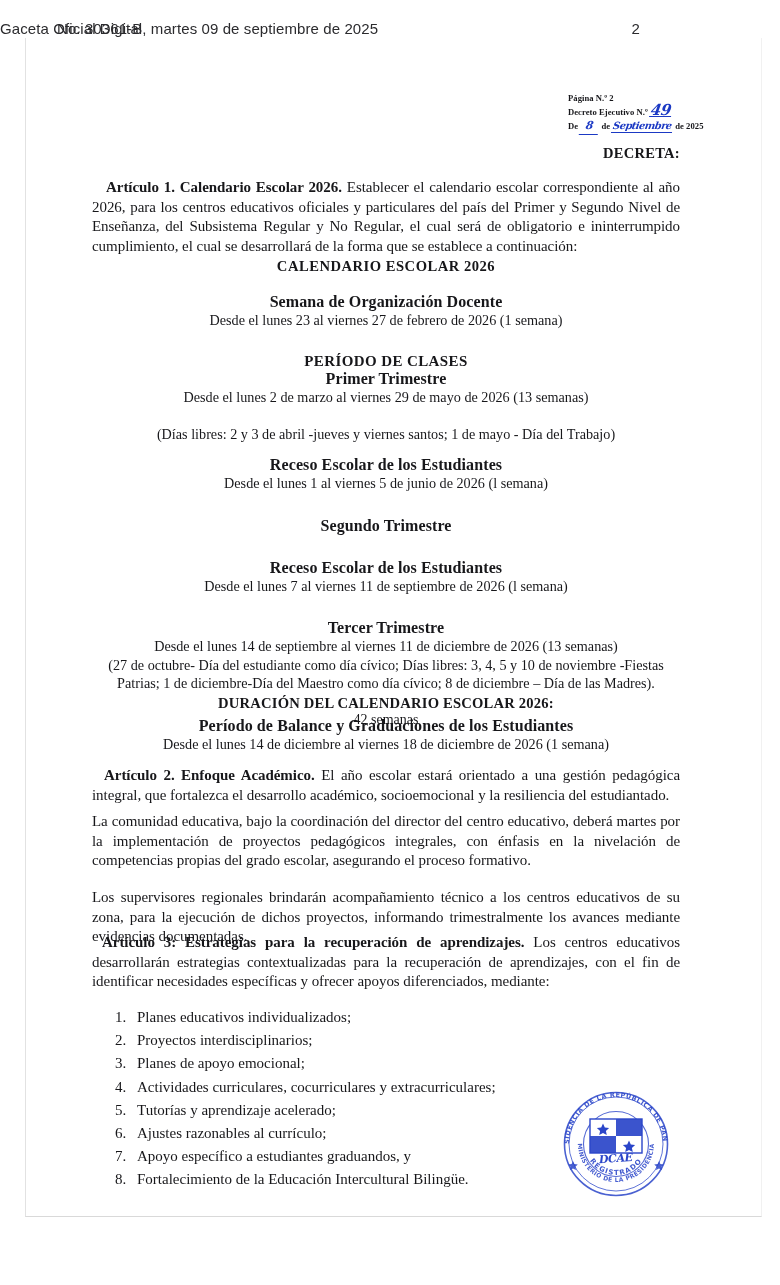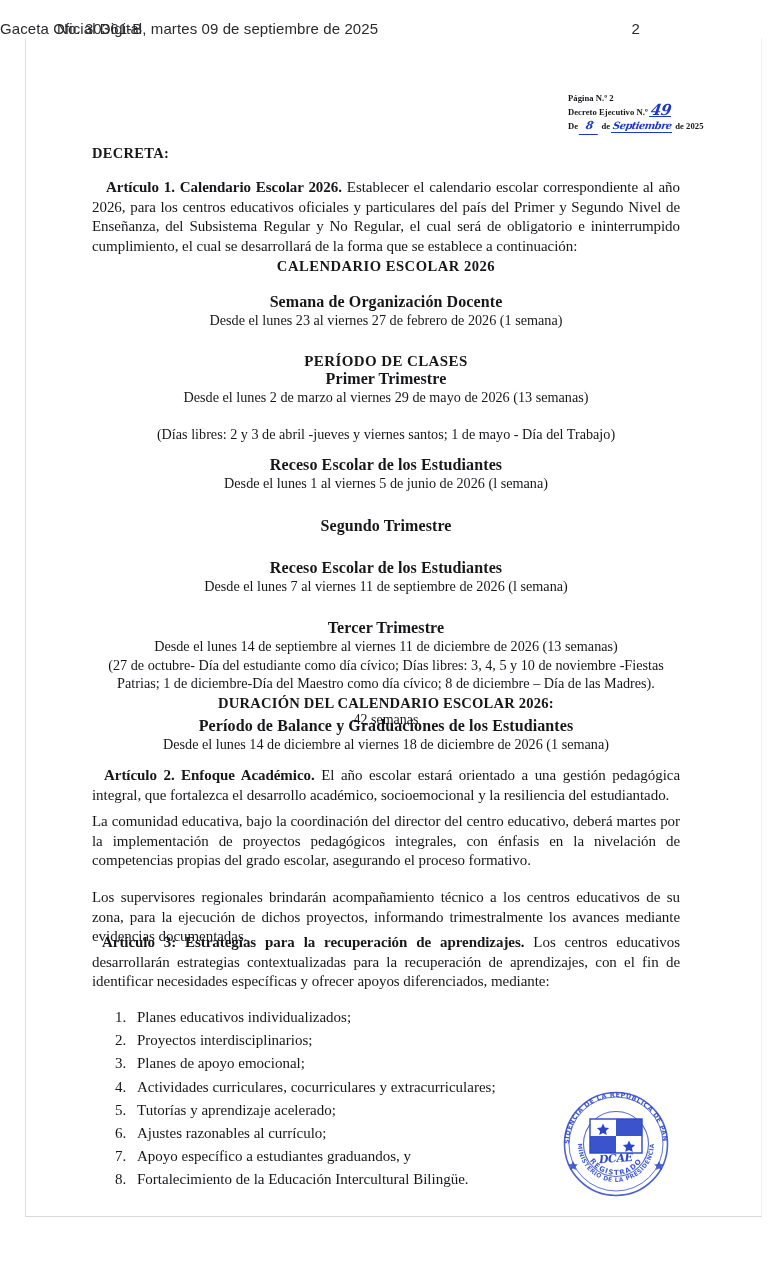--- a/index.html
+++ b/index.html
@@ -91,21 +91,21 @@
   .body-col {
     position: absolute;
     left: 92px;
     top: 0;
     width: 588px;
   }
 
   h1.decreta {
     font-size: 14.5px;
     font-weight: bold;
-    text-align: left;
+    text-align: right;
     margin: 0;
     position: absolute;
     top: 145px;
     width: 588px;
     letter-spacing: 0.3px;
   }
 
   p.para {
     font-size: 15px;
     line-height: 1.31;

